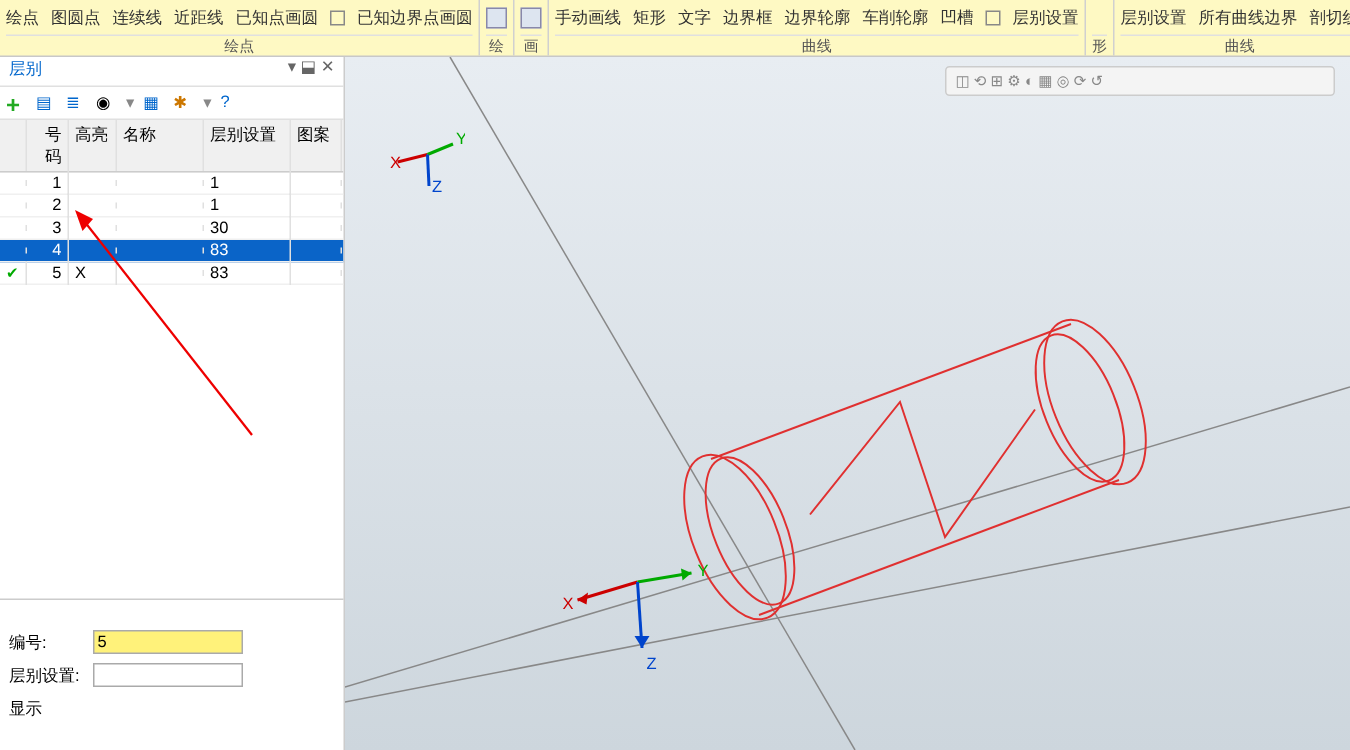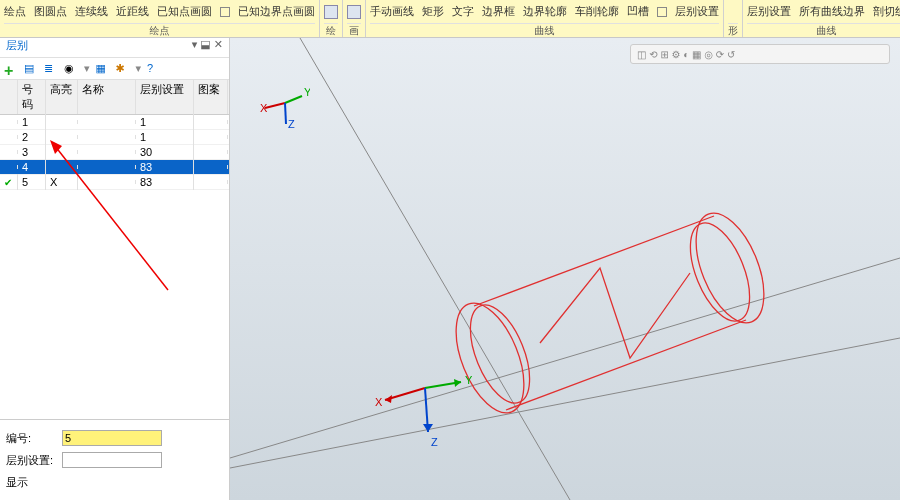--- a/index.html
+++ b/index.html
@@ -15,25 +15,25 @@
 .shead{height:20px;display:flex;align-items:flex-start;padding:0 6px;color:#0066cc;border-bottom:1px solid #e0e0e0}
 .tbar{height:22px;display:flex;align-items:center;gap:6px;padding:0 4px;border-bottom:1px solid #e0e0e0}
 .tbar .ic{width:14px;height:14px}
 .plus{color:#2a2;font-size:16px;font-weight:bold}
 .wr{color:#c70}
 .bl{color:#06c}
 .gr{color:#888}
 .grid{flex:1;overflow:auto;font-size:10px}
 .ghead{display:flex;background:#f0f0f0;border-bottom:1px solid #ccc}
 .ghead>div,.grow>div{padding:2px 4px;border-right:1px solid #e0e0e0}
-.c0{width:18px}.c1{width:28px;}.c2{width:32px}.c3{width:58px}.c4{width:58px;}.c5{width:34px}
+.c0{width:18px}.c1{width:28px;text-align:right}.c2{width:32px}.c3{width:58px}.c4{width:58px;}.c5{width:34px}
 .grow{display:flex;border-bottom:1px solid #f0f0f0;height:15px;align-items:center}
 .grow.sel{background:#0a64c8;color:#fff}
 .chk{color:#0a0;font-size:10px}
-.form{border-top:1px solid #ccc;padding:7px 6px}
+.form{border-top:1px solid #ccc;padding:17px 6px}
 .frow{display:flex;align-items:center;height:22px;gap:6px}
 .frow label{width:50px}
 .frow input{width:100px;height:16px;border:1px solid #aaa;padding:0 2px}
 .hl{background:#fff27a}
 .view{flex:1;position:relative;background:linear-gradient(#e8edf2,#cdd6dd)}
 svg{position:absolute;inset:0}
 .vtb{position:absolute;top:6px;right:10px;height:20px;width:260px;background:#f4f4f4;border:1px solid #ccc;border-radius:3px;display:flex;align-items:center;gap:6px;padding:0 6px;color:#888;font-size:10px}
 .triad{position:absolute;top:40px;left:30px}
 </style>
 </head>

